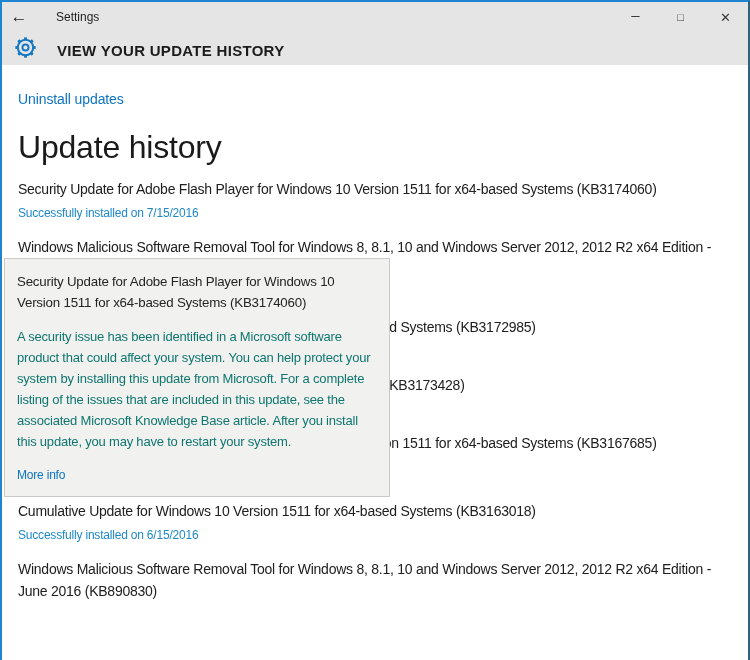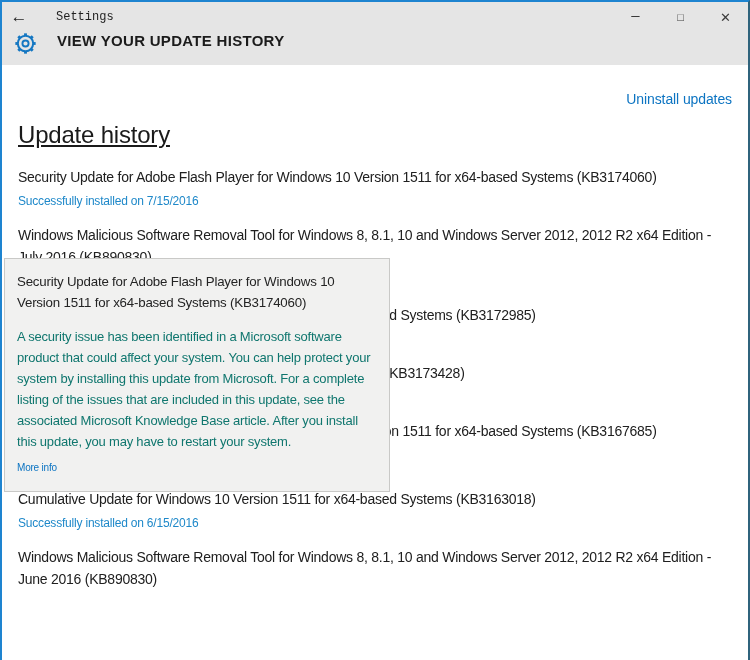--- a/index.html
+++ b/index.html
@@ -17,49 +17,49 @@
   }
   
   .titlebar{
     height:30px;background:var(--titlebar-bg);
     display:flex;align-items:center;
   }
   .back-btn{
     width:34px;height:30px;display:flex;align-items:center;justify-content:center;
     font-size:17px;color:#262626;cursor:pointer;
   }
-  .win-title{font-size:12px;color:#1f1f1f;margin-left:20px;flex:0 0 auto;font-family:Liberation Mono, monospace;}
+  .win-title{font-size:12px;color:#1f1f1f;margin-left:20px;flex:0 0 auto;}
   .titlebar-spacer{flex:1 1 auto;}
   .win-controls{display:flex;height:30px;}
   .win-btn{
     width:45px;height:30px;display:flex;align-items:center;justify-content:center;
     color:#3a3a3a;cursor:pointer;
   }
   .win-btn.min{font-size:15px;padding-bottom:6px;}
   .win-btn.max{font-size:11px;}
   .win-btn.close{font-size:13px;}
   
   .page-header{
     height:33px;background:var(--titlebar-bg);
-    display:flex;align-items:flex-start;padding-left:12px;padding-bottom:6px;
+    display:flex;align-items:flex-end;padding-left:12px;padding-bottom:6px;
   }
   .gear{width:23px;height:23px;flex:0 0 auto;}
   .page-title{
     font-size:15px;font-weight:bold;letter-spacing:.3px;color:#1b1b1b;margin-left:20px;
   }
   
   .content{padding:26px 16px 0 16px;}
   .action-link{
     display:block;font-size:14px;line-height:16px;color:var(--link);
-    text-decoration:none;cursor:pointer;letter-spacing:-.1px;text-align:right;
+    text-decoration:none;cursor:pointer;letter-spacing:-.1px;
   }
   .action-link + .action-link{margin-top:18px;}
   .section-title{
-    font-size:24px;font-weight:400;line-height:32px;color:#1a1a1a;
-    margin-top:12px;letter-spacing:-.2px;text-decoration:underline;
+    font-size:32px;font-weight:400;line-height:32px;color:#1a1a1a;
+    margin-top:24px;letter-spacing:-.2px;
   }
   .update-list{margin-top:15px;}
   .update-row{margin-bottom:12px;}
   .update-title{
     font-size:14px;line-height:22px;letter-spacing:-.25px;color:#202020;max-width:716px;
   }
   .update-status{
     display:block;font-size:12px;line-height:22px;min-height:22px;margin-top:2px;
     letter-spacing:-.2px;color:var(--status-link);text-decoration:none;cursor:pointer;
   }
@@ -69,22 +69,22 @@
     background:var(--tooltip-bg);border:1px solid var(--tooltip-border);
     padding:12px 12px 10px 12px;
   }
   .tooltip-title{
     font-size:13.3px;line-height:21px;letter-spacing:-.2px;color:#242424;
   }
   .tooltip-body{
     font-size:13px;line-height:21px;letter-spacing:-.2px;color:#0f766e;margin-top:13px;
   }
   .tooltip-link{
-    display:inline-block;font-size:10px;line-height:21px;letter-spacing:-.2px;
-    color:var(--link);margin-top:5px;text-decoration:none;cursor:pointer;
+    display:inline-block;font-size:12px;line-height:21px;letter-spacing:-.2px;
+    color:var(--link);margin-top:13px;text-decoration:none;cursor:pointer;
   }
 </style>
 </head>
 <body>
 
 <div class="window">
 
   <div class="titlebar">
     <div class="back-btn">
       <span>←</span>

